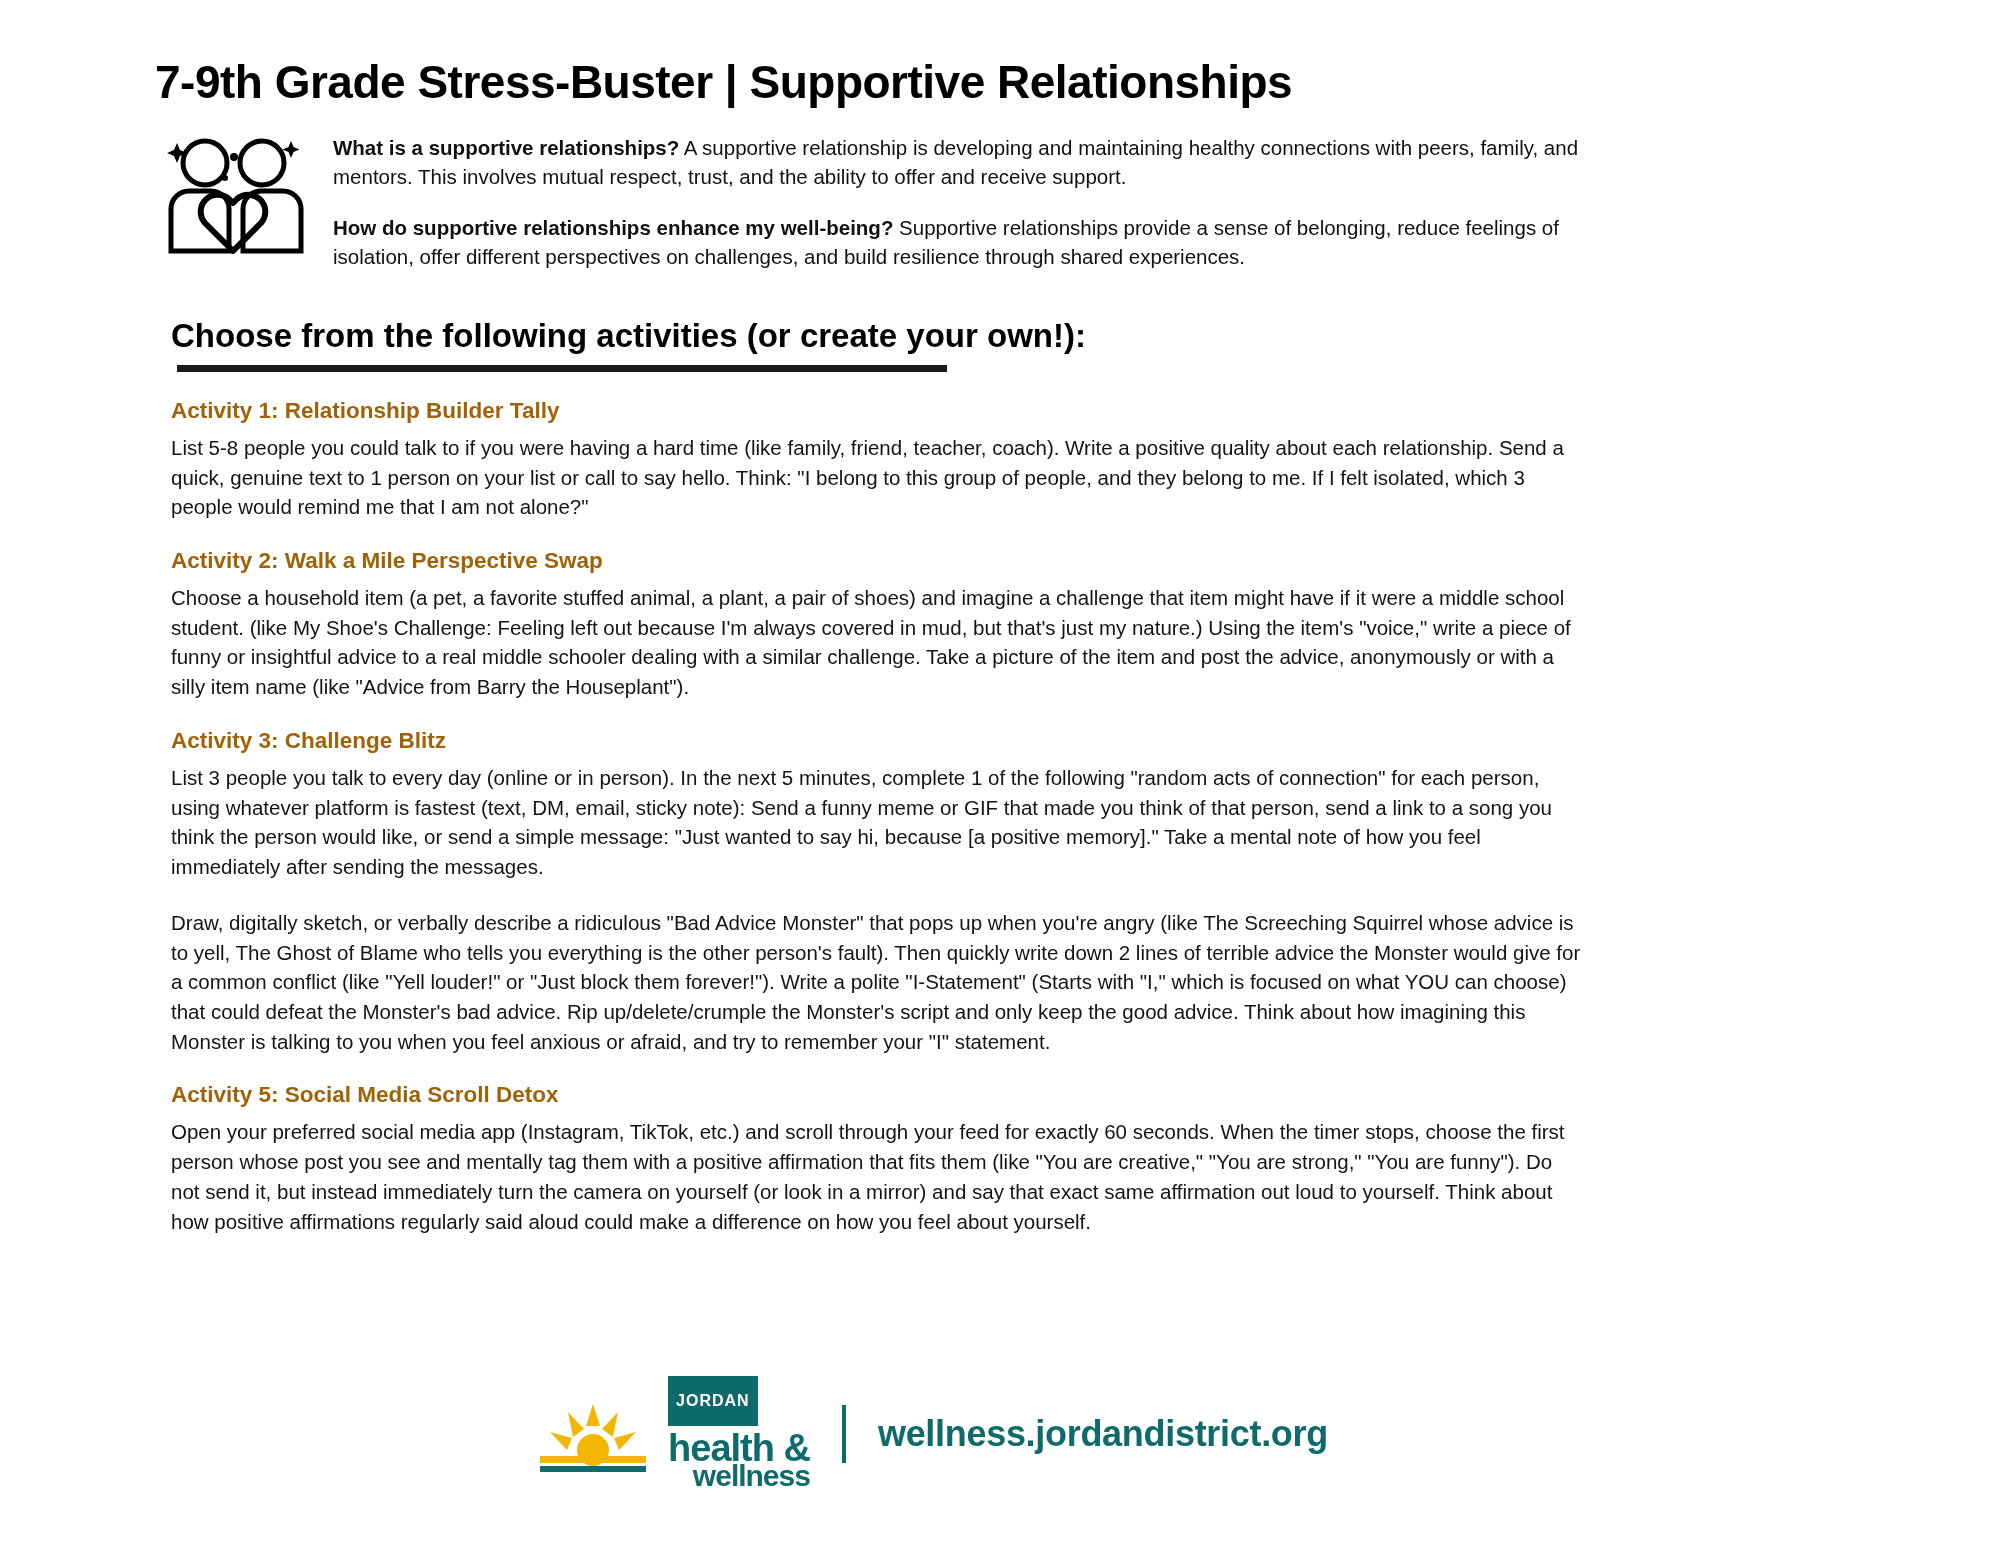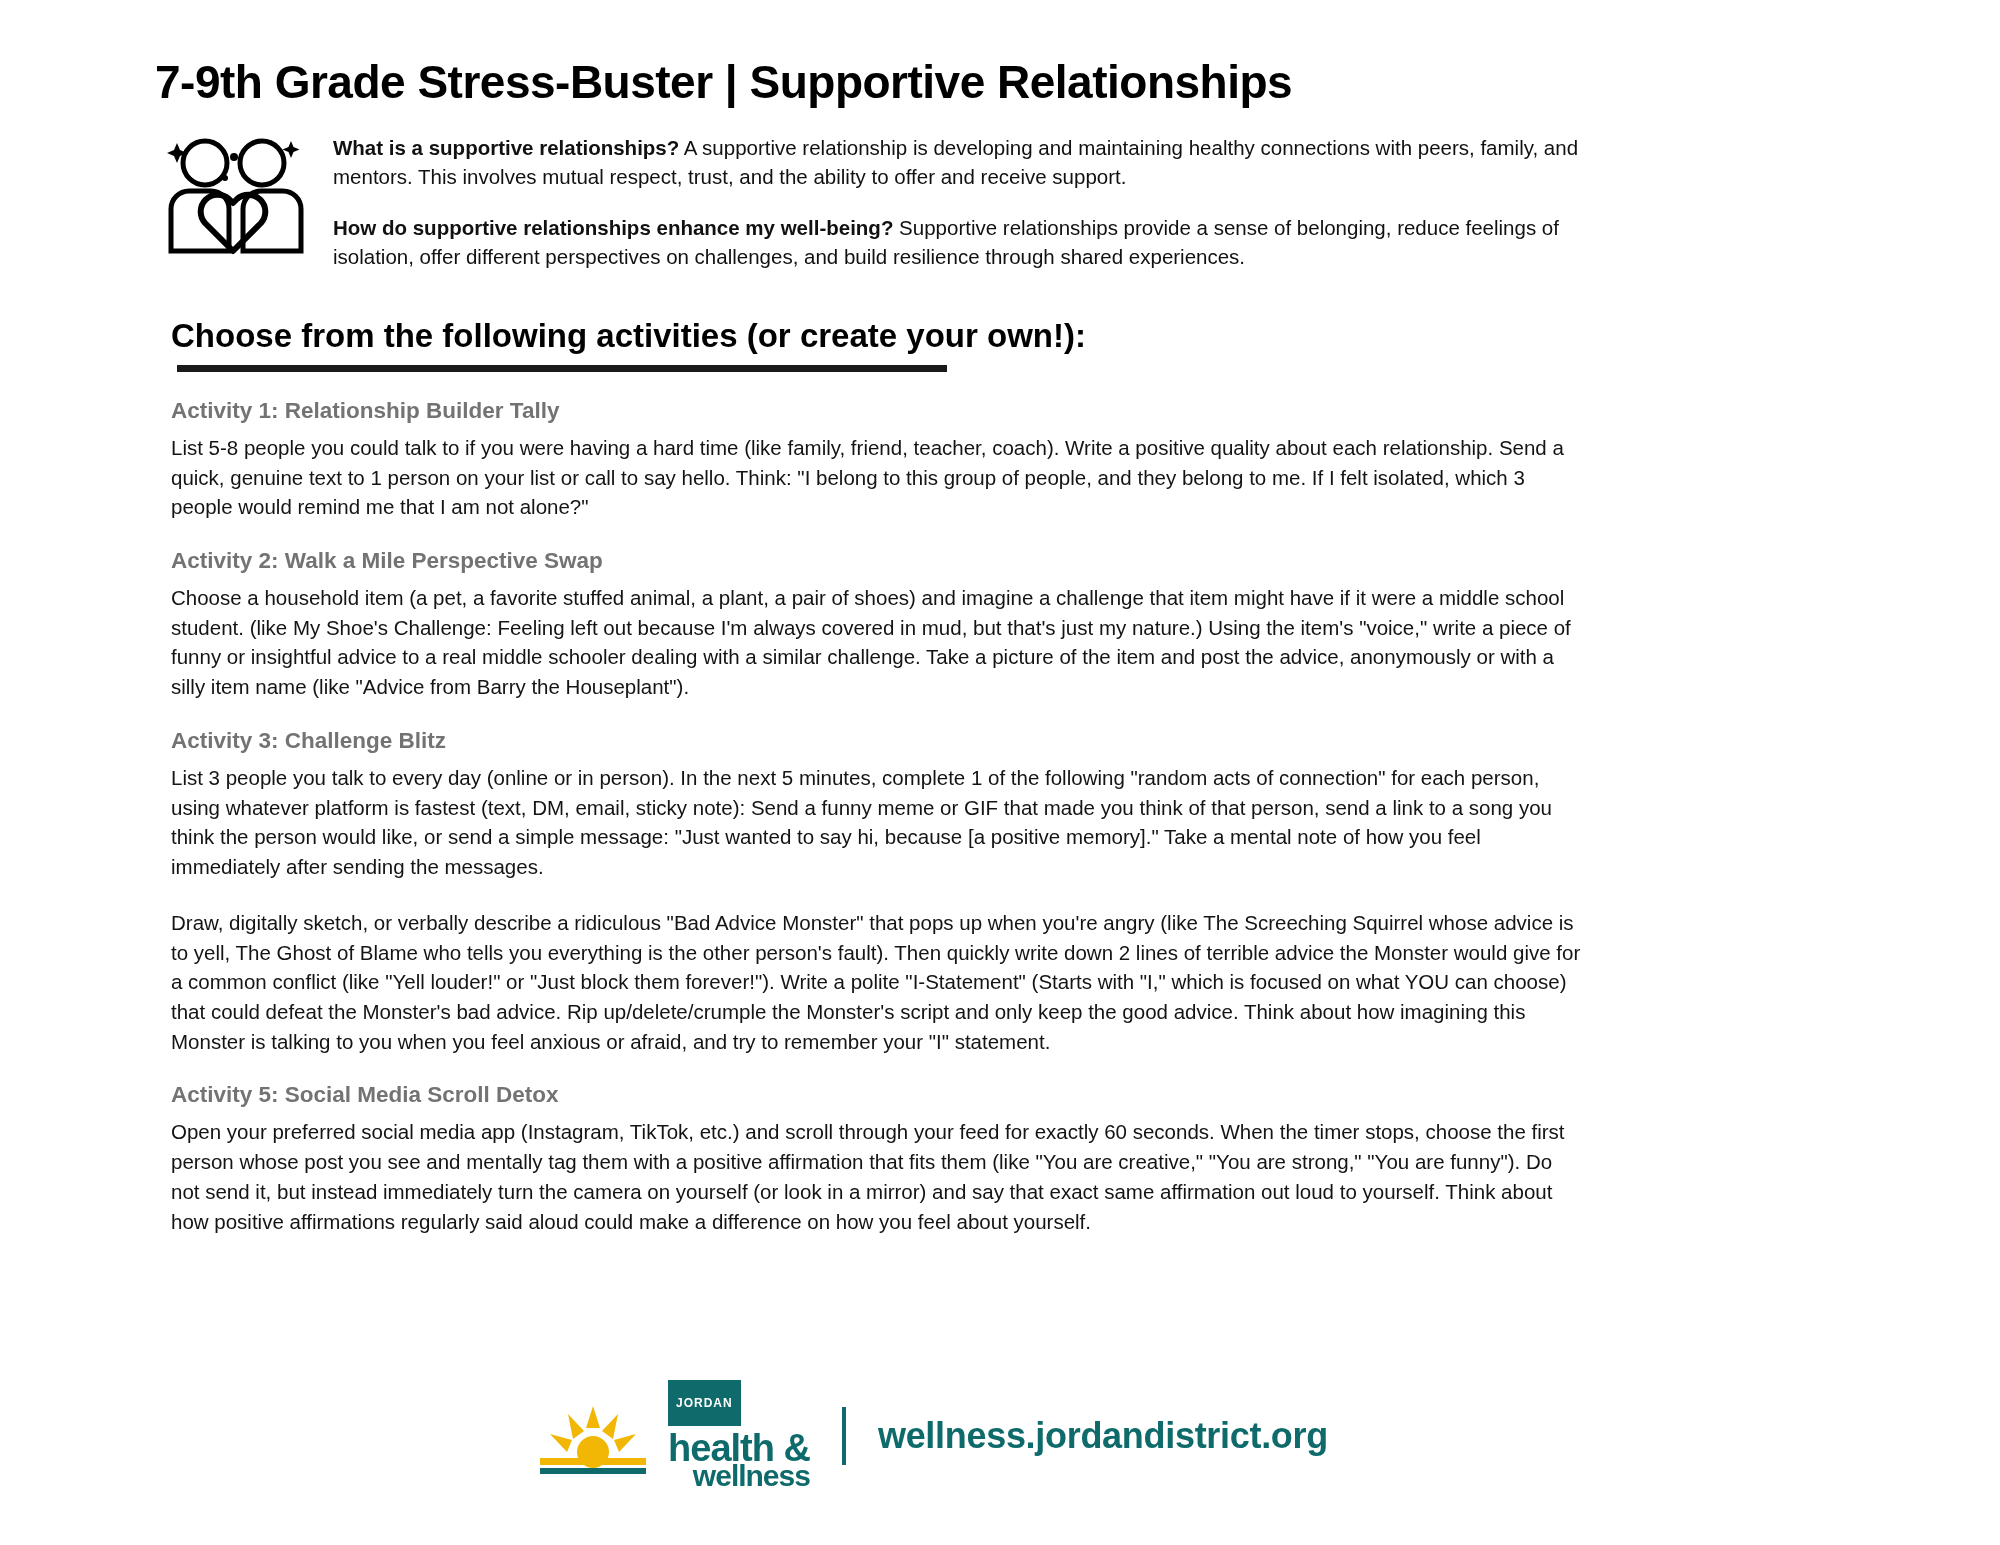--- a/index.html
+++ b/index.html
@@ -66,21 +66,21 @@
     margin: 0 0 26px 22px;
   }
   .activity {
     margin: 0 0 26px 16px;
     max-width: 1700px;
   }
   .activity-title {
     font-size: 22.5px;
     font-weight: 700;
     margin: 0 0 9px 0;
-    color: #737373;
+    color: #a16207;
   }
   .activity-body {
     font-size: 20.5px;
     line-height: 1.45;
     margin: 0;
     color: #141414;
   }
   .footer {
     position: absolute;
     left: 0;
@@ -96,21 +96,21 @@
     display: flex;
     align-items: center;
     gap: 10px;
   }
   .logo-text {
     display: flex;
     flex-direction: column;
     line-height: 1;
   }
   .logo-jordan {
-    font-size: 12px;
+    font-size: 16px;
     font-weight: 700;
     letter-spacing: 1px;
     color: #ffffff;
     background: #0f6b6b;
     padding: 17px 8px;
     width: fit-content;
     margin-bottom: 3px;
   }
   .logo-health {
     font-size: 38px;

